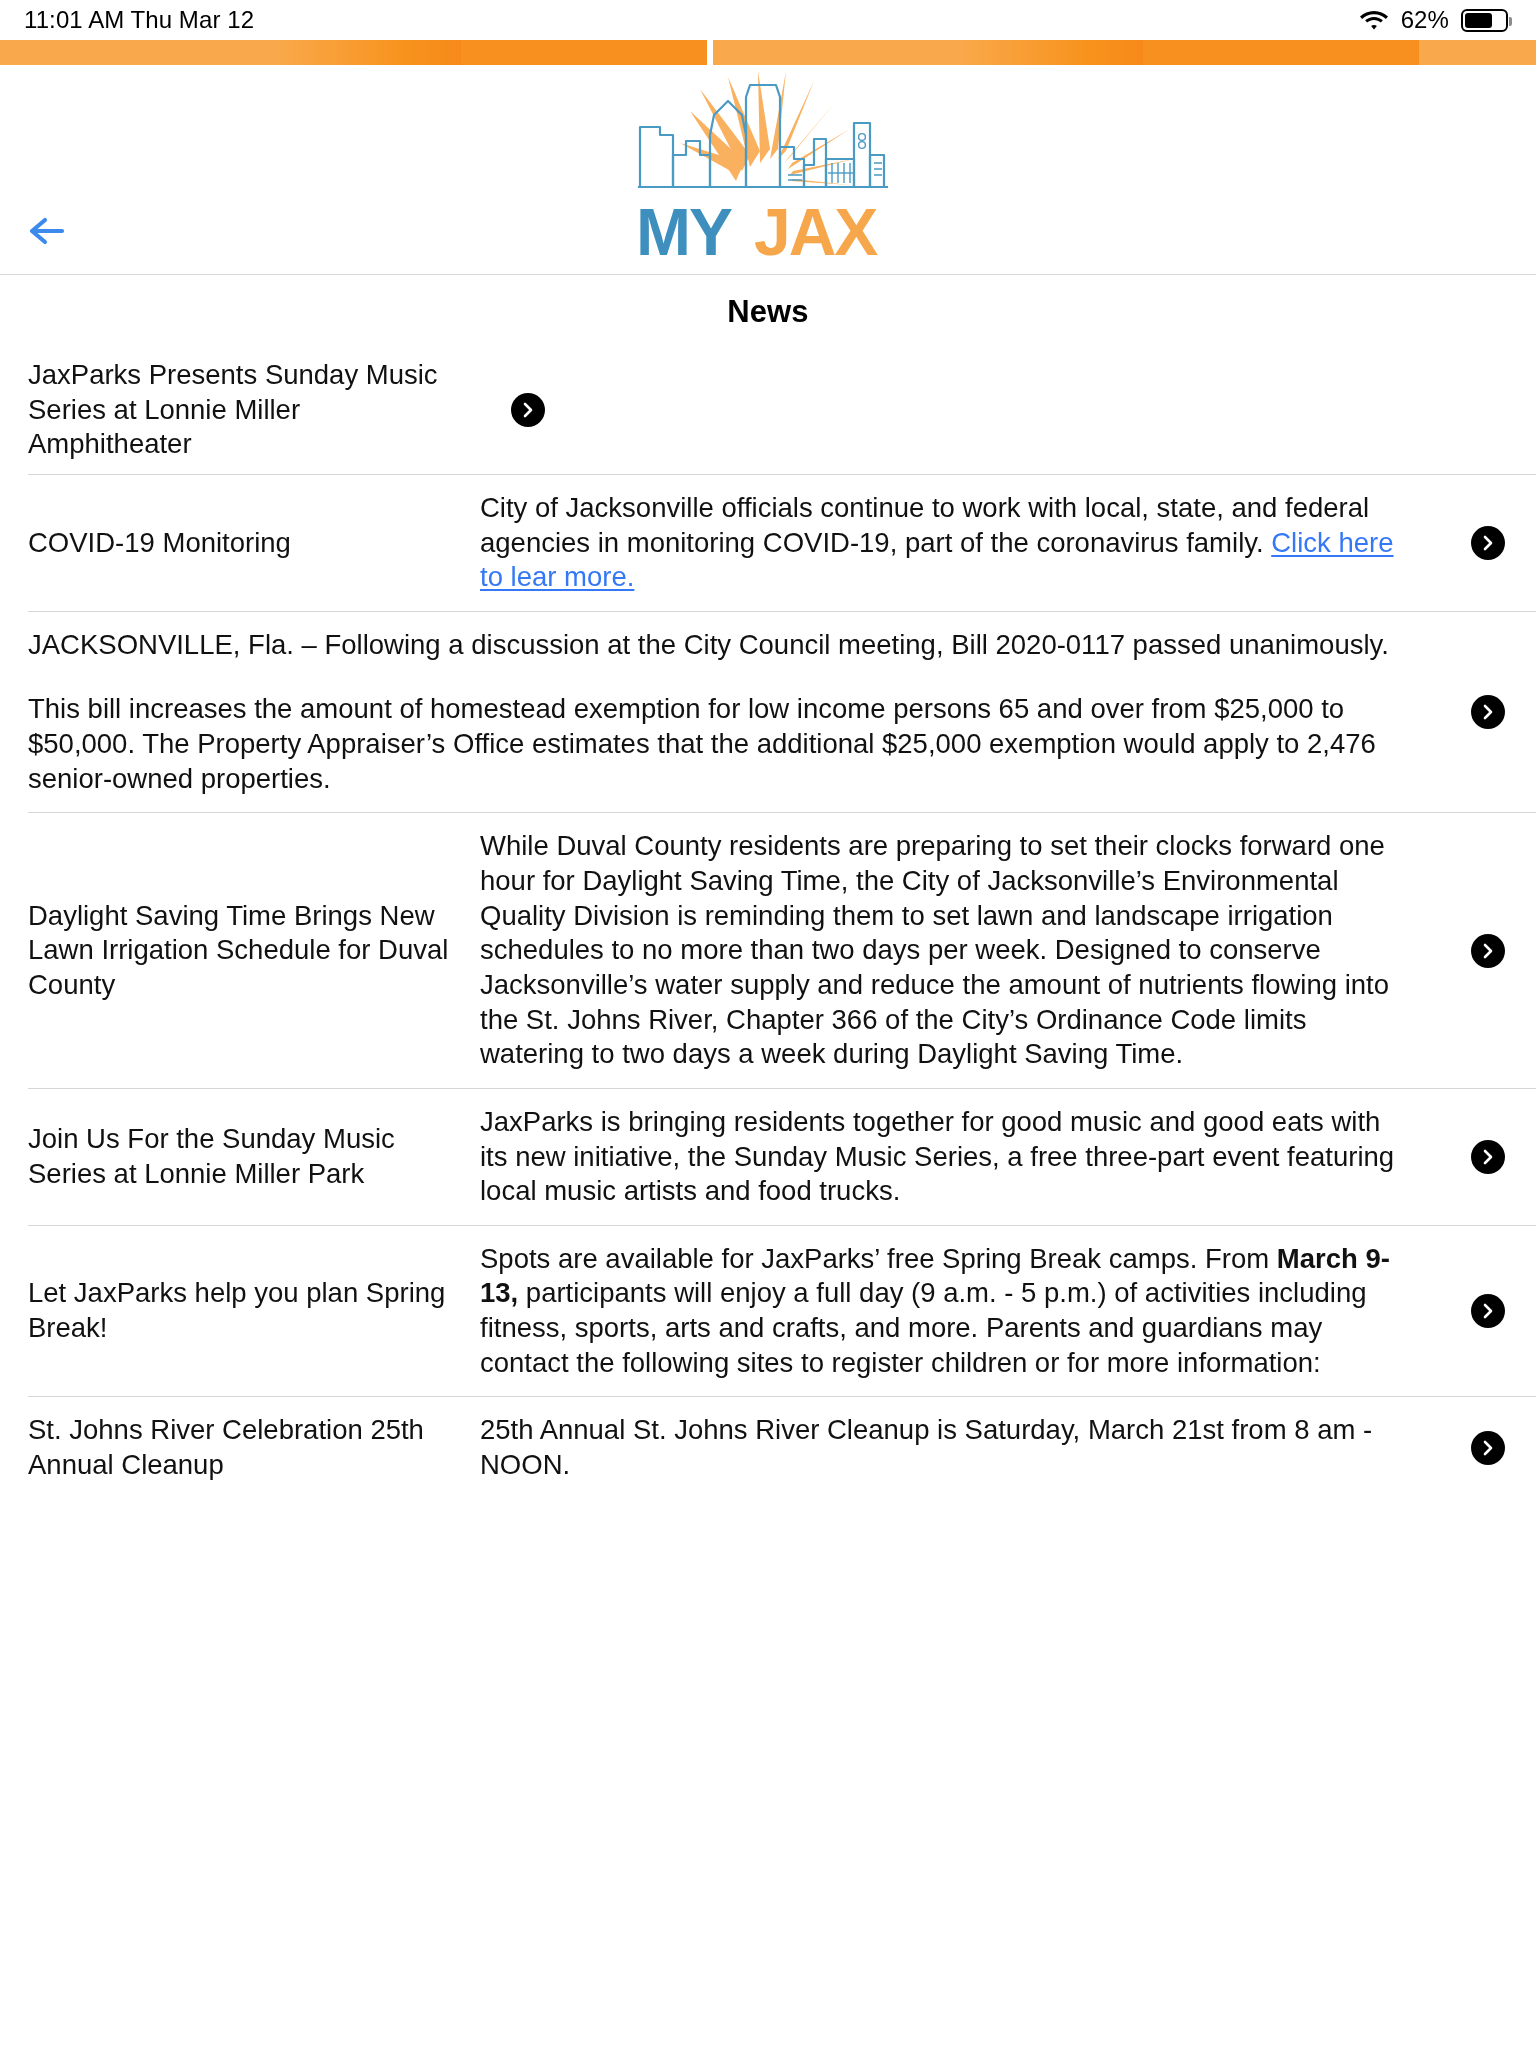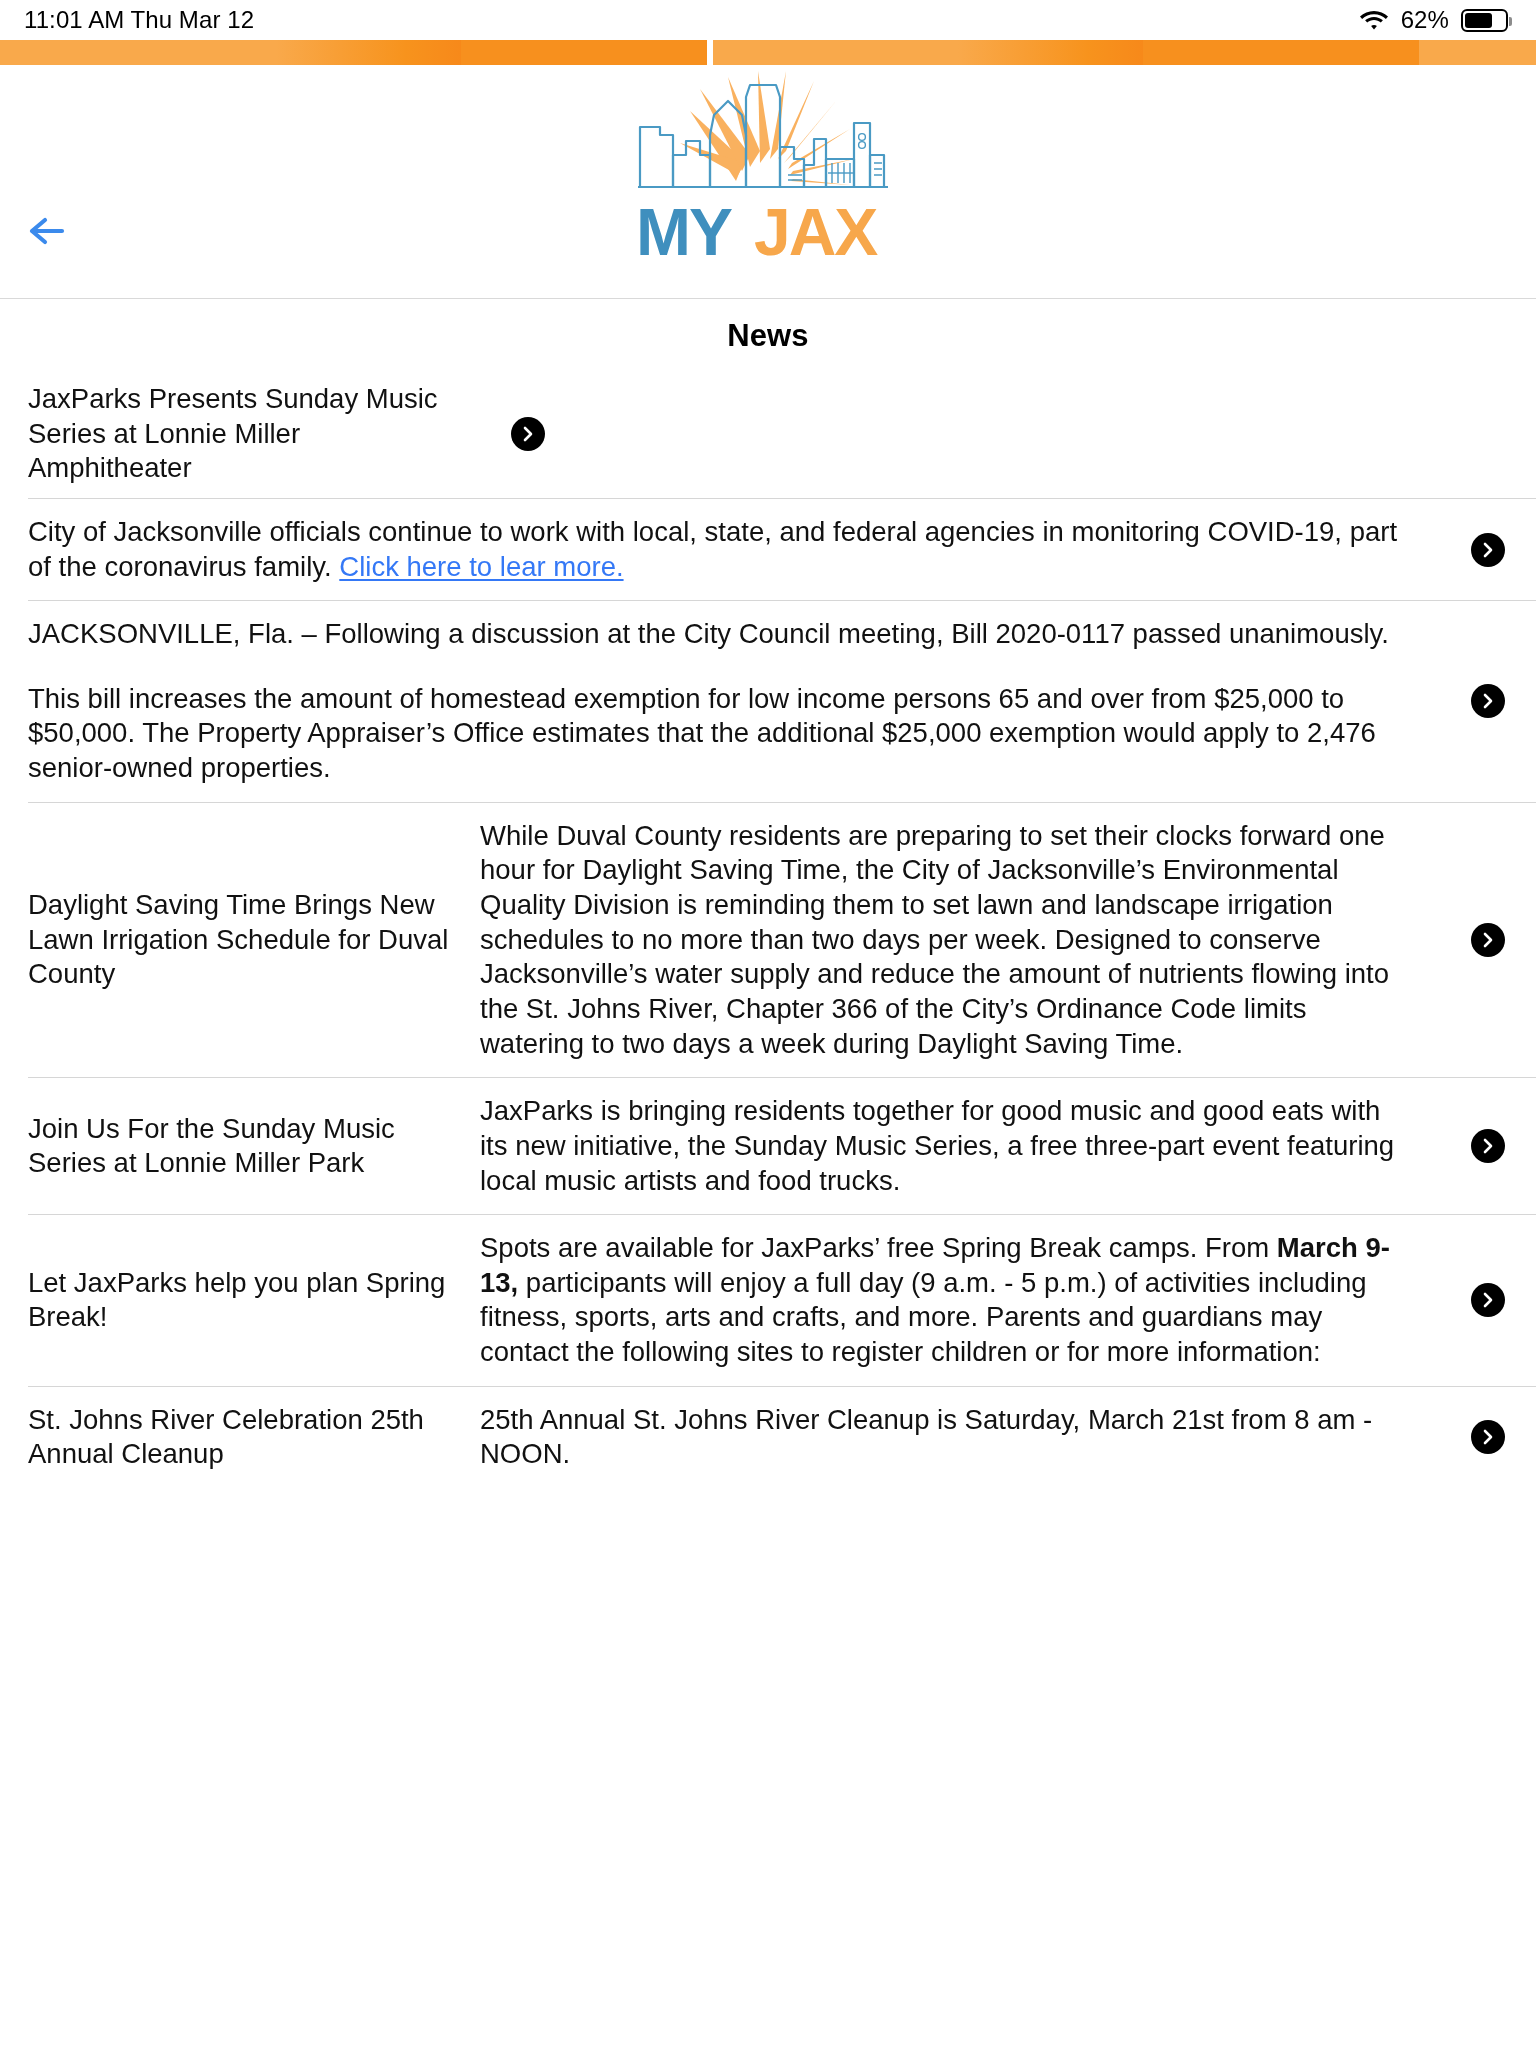--- a/index.html
+++ b/index.html
@@ -63,21 +63,21 @@
   .seg3 { width: 16%;  background: #f7901e; }
   .seg4 { width: 0.4%; background: #ffffff; }
   .seg5 { width: 16%;  background: #f9a94b; }
   .seg6 { width: 12%;  background: linear-gradient(90deg,#f9a94b 0%, #f7931d 70%, #f7891a 100%); }
   .seg7 { width: 18%;  background: #f7901e; }
   .seg8 { width: 7.6%; background: #f9a94b; }
 
   
   .header {
     position: relative;
-    height: 234px;
+    height: 210px;
     border-bottom: 1px solid #d9d9d9;
   }
   .back-btn {
     position: absolute;
     left: 22px;
     top: 148px;
     width: 52px; height: 40px;
     display: flex; align-items: center; justify-content: center;
     cursor: pointer;
   }
@@ -251,20 +251,21 @@
     <div class="col-chev">
       <span class="chev-circle">
         <svg width="16" height="18" viewBox="0 0 16 18">
             <path d="M5 3 L11 9 L5 15" fill="none" stroke="#fff" stroke-width="2.6" stroke-linecap="round" stroke-linejoin="round"></path>
           </svg>
       </span>
     </div>
   </div>
 
   <div class="news-row">
+    <div class="col-title">COVID-19 Monitoring</div>
     <div class="col-body">
       <p><span>City of Jacksonville officials continue to work with local, state, and federal agencies in monitoring COVID-19, part of the coronavirus family. </span><a class="inline-link" href="#">Click here to lear more.</a></p>
     </div>
     <div class="col-chev">
       <span class="chev-circle">
         <svg width="16" height="18" viewBox="0 0 16 18">
             <path d="M5 3 L11 9 L5 15" fill="none" stroke="#fff" stroke-width="2.6" stroke-linecap="round" stroke-linejoin="round"></path>
           </svg>
       </span>
     </div>

